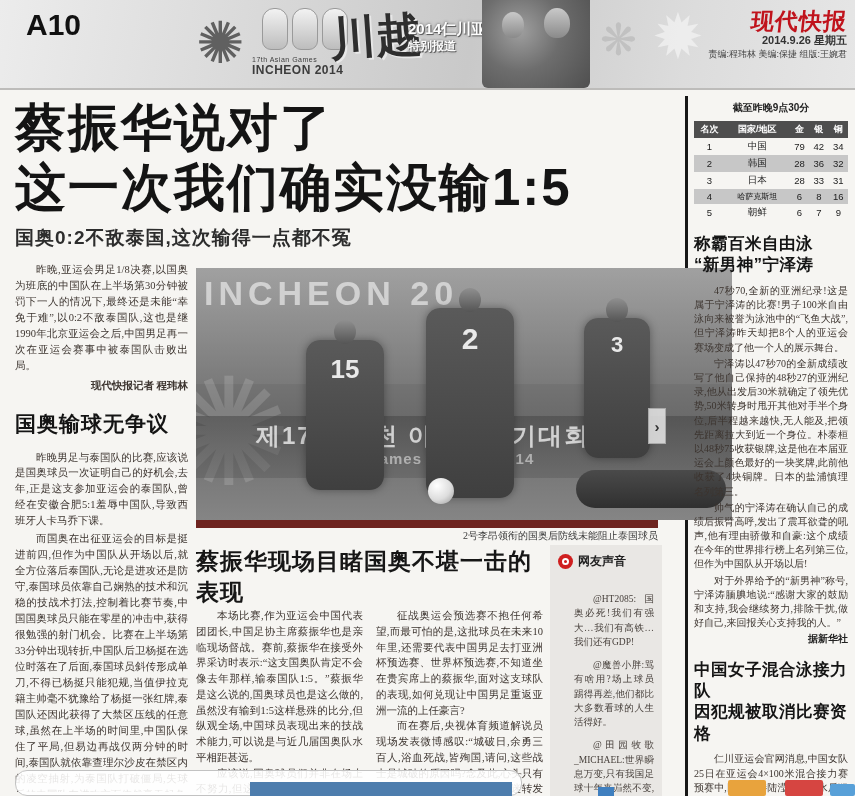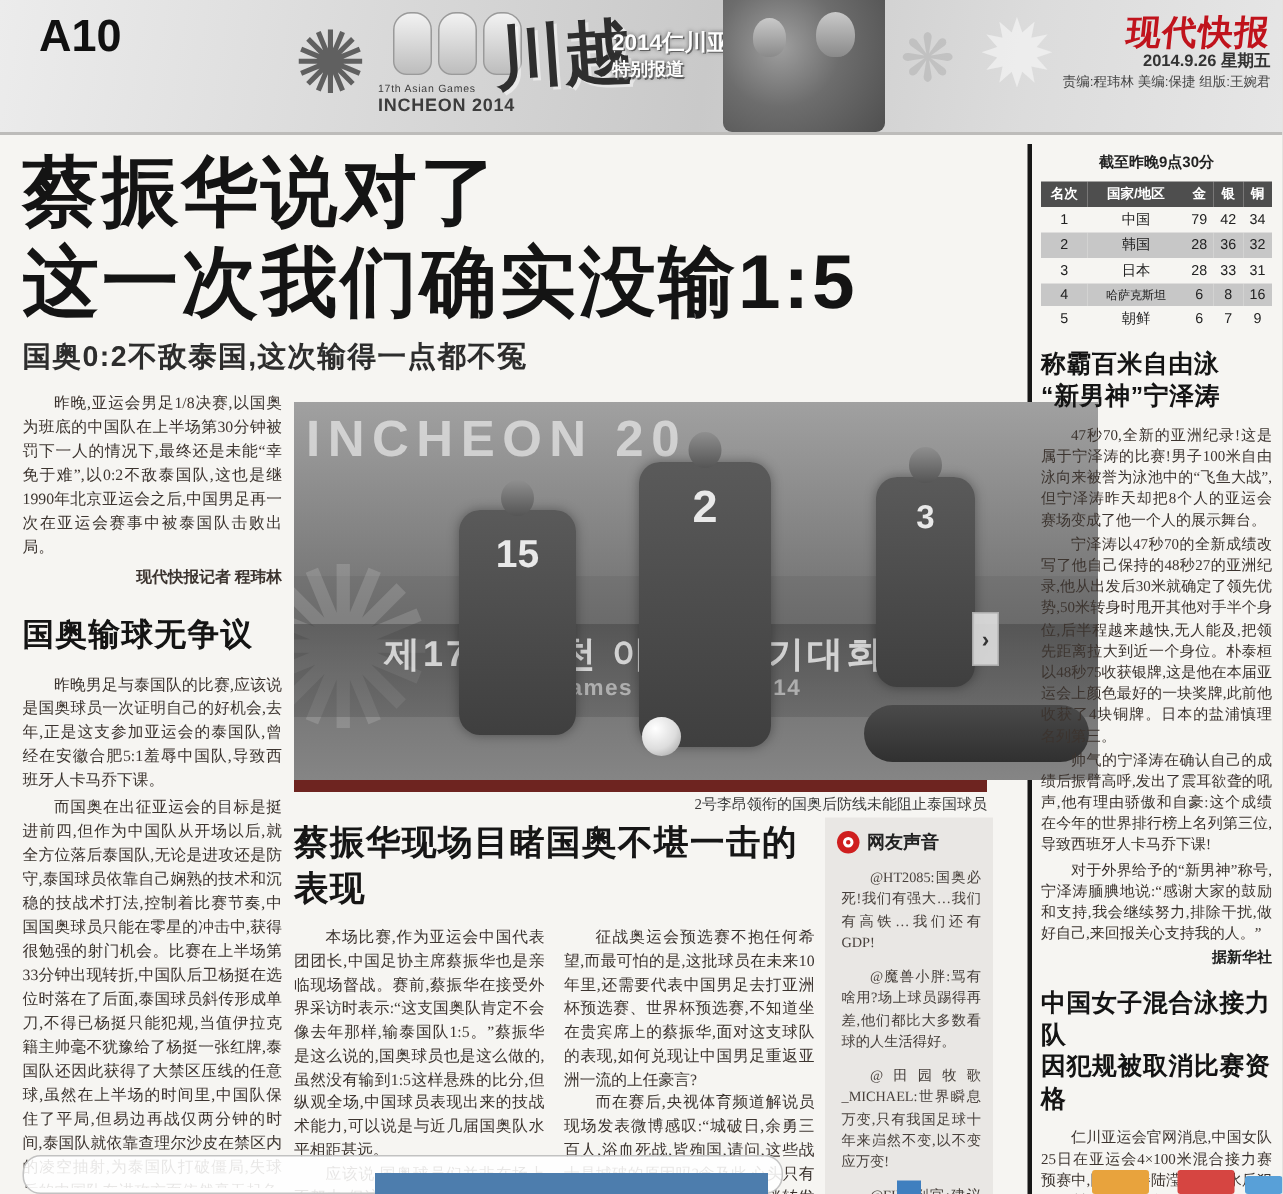--- a/index.html
+++ b/index.html
@@ -76,36 +76,36 @@
   .ball{position:absolute;left:232px;bottom:16px;width:26px;height:26px;border-radius:50%;
         background:radial-gradient(circle at 35% 30%,#fff 0%,#ddd 55%,#999 100%);}
   .photo-strip{position:absolute;left:196px;top:520px;width:462px;height:8px;background:#6e2420;}
   .photo-next{position:absolute;left:648px;top:408px;width:16px;height:34px;background:rgba(230,230,230,.85);
         border:1px solid #aaa;color:#333;font-size:15px;font-weight:700;display:flex;align-items:center;justify-content:center;cursor:pointer;}
   .caption{position:absolute;left:330px;top:529px;width:328px;text-align:right;
         font-size:10px;color:#3a3a3a;font-family:"Liberation Serif",serif;}
 
   
   .feature{position:absolute;left:196px;top:546px;width:348px;}
-  .feature .f-title{font-size:23px;font-weight:900;color:#161616;letter-spacing:1px;margin-bottom:10px;}
+  .feature .f-title{font-size:23px;font-weight:900;color:#161616;letter-spacing:1px;}
   .f-cols{display:flex;gap:13px;}
   .f-col{width:167px;height:200px;overflow:hidden;font-family:"Liberation Serif",serif;
          font-size:10.5px;line-height:1.5;color:#3c342f;text-align:justify;}
   .f-col p{margin:0;text-indent:2em;}
 
   
   .voices{position:absolute;left:550px;top:545px;width:112px;height:251px;background:#e9e7e4;
           padding:8px 8px 0 8px;box-sizing:border-box;overflow:hidden;}
-  .voices-head{display:flex;align-items:center;gap:5px;margin-bottom:9px;}
+  .voices-head{display:flex;align-items:center;gap:5px;margin-bottom:22px;}
   .voices-icon{width:15px;height:15px;border-radius:50%;background:#cf1f1f;position:relative;flex:0 0 15px;}
   .voices-icon::after{content:"";position:absolute;left:4px;top:4px;width:7px;height:7px;border-radius:50%;
           border:2px solid #fff;box-sizing:border-box;}
   .voices-title{font-size:12px;font-weight:900;color:#222;}
   .quote{font-family:"Liberation Serif",serif;font-size:9.5px;line-height:1.5;color:#463f3a;
-         text-indent:2em;margin:0 0 9px 3px;text-align:justify;}
+         text-indent:2em;margin:0 0 9px 16px;text-align:justify;}
 
   
   .sidebar{position:absolute;left:694px;top:98px;width:154px;}
   .medal-box{margin-bottom:10px;}
   .medal-title{text-align:center;font-size:16px;font-weight:900;color:#141414;}
   .medal-sub{text-align:center;font-size:10px;font-weight:700;color:#222;margin:3px 0 6px 0;}
   table.medals{width:100%;border-collapse:collapse;font-size:9.5px;color:#222;}
   table.medals th{background:#4e4e4e;color:#fff;font-weight:700;padding:2px 1px;font-size:9px;}
   table.medals td{text-align:center;padding:2px 1px;}
   table.medals tr:nth-child(even) td{background:#c7c7c7;}
@@ -279,21 +279,21 @@
     </div>
 
     <div class="sb-article">
       <div class="sb-title">
         <div>称霸百米自由泳</div>
         <div>“新男神”宁泽涛</div>
       </div>
       <div class="sb-body">
         <p>47秒70,全新的亚洲纪录!这是属于宁泽涛的比赛!男子100米自由泳向来被誉为泳池中的“飞鱼大战”,但宁泽涛昨天却把8个人的亚运会赛场变成了他一个人的展示舞台。</p>
         <p>宁泽涛以47秒70的全新成绩改写了他自己保持的48秒27的亚洲纪录,他从出发后30米就确定了领先优势,50米转身时甩开其他对手半个身位,后半程越来越快,无人能及,把领先距离拉大到近一个身位。朴泰桓以48秒75收获银牌,这是他在本届亚运会上颜色最好的一块奖牌,此前他收获了4块铜牌。日本的盐浦慎理名列第三。</p>
-        <p>帅气的宁泽涛在确认自己的成绩后振臂高呼,发出了震耳欲聋的吼声,他有理由骄傲和自豪:这个成绩在今年的世界排行榜上名列第三位,导致西班牙人卡马乔下课!</p>
+        <p>帅气的宁泽涛在确认自己的成绩后振臂高呼,发出了震耳欲聋的吼声,他有理由骄傲和自豪:这个成绩在今年的世界排行榜上名列第三位,但作为中国队从开场以后!</p>
         <p>对于外界给予的“新男神”称号,宁泽涛腼腆地说:“感谢大家的鼓励和支持,我会继续努力,排除干扰,做好自己,来回报关心支持我的人。”</p>
         <div class="sb-credit">据新华社</div>
       </div>
     </div>
 
     <div class="sb-article">
       <div class="sb-title">
         <div>中国女子混合泳接力队</div>
         <div>因犯规被取消比赛资格</div>
       </div>

